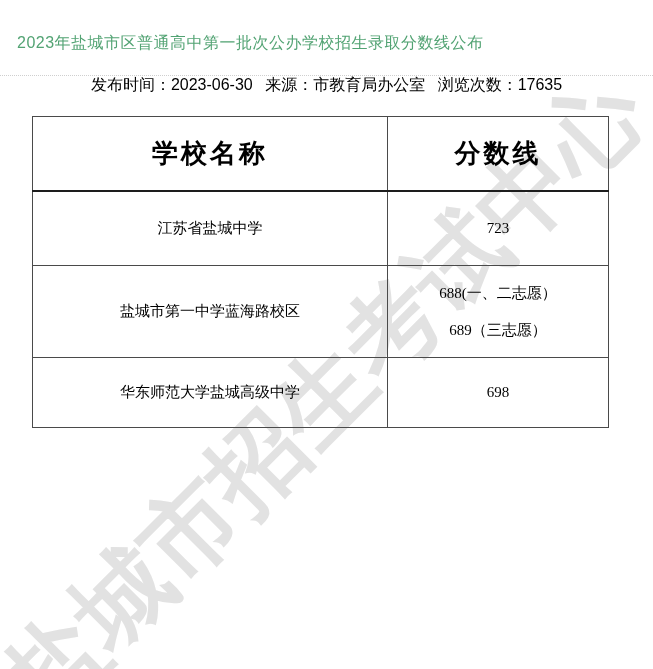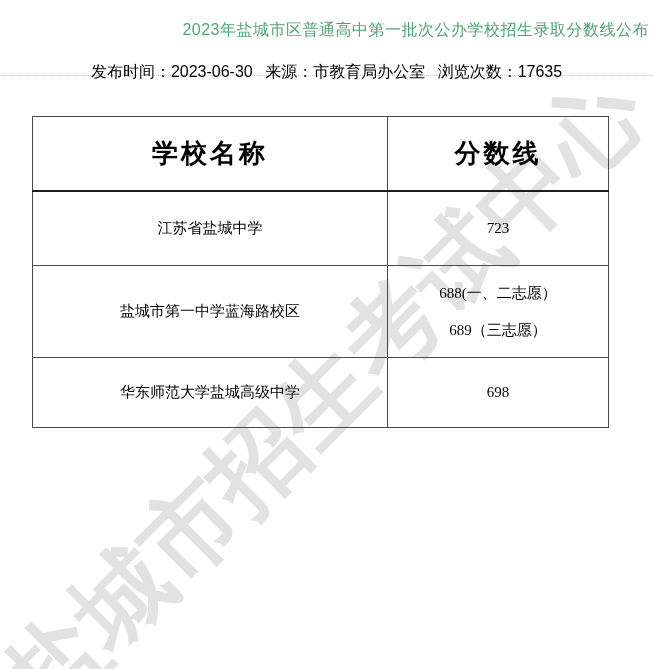--- a/index.html
+++ b/index.html
@@ -17,23 +17,23 @@
     font-family:"Liberation Serif","DejaVu Serif",serif;
     font-weight:700;
     font-size:95px;
     color:#e2e2e2;
     white-space:nowrap;
     z-index:0;
     pointer-events:none;
   }
   .page-title{
     position:relative;z-index:1;
-    margin:4px;
+    margin:17px;
     padding-top:16px;
-    text-align:right;
+    text-align:left;
     font-size:16px;
     font-weight:500;
     color:#52a373;
     letter-spacing:0.5px;
   }
   .meta-line{
     position:relative;z-index:1;
     margin-top:21px;
     text-align:center;
     font-size:16px;

